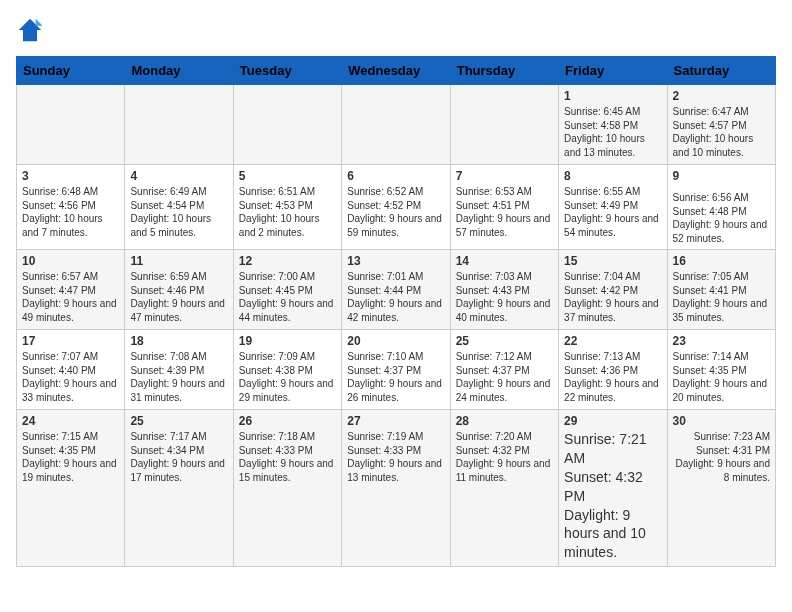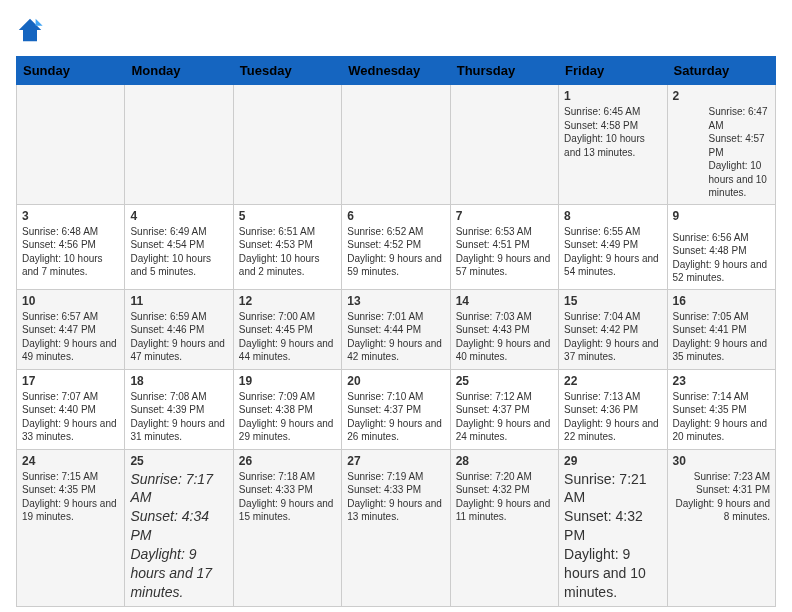--- a/index.html
+++ b/index.html
@@ -137,21 +137,21 @@
         <td class="empty-cell" style="background: rgb(245, 245, 245);"></td>
         <td class="empty-cell" style="background: rgb(245, 245, 245);"></td>
         <td style="background: rgb(245, 245, 245);">
           <span class="day-num">1</span>
           <div style="white-space: pre-line; font-size: 10px; line-height: 1.35;">Sunrise: 6:45 AM
 Sunset: 4:58 PM
 Daylight: 10 hours and 13 minutes.</div>
         </td>
         <td style="background: rgb(245, 245, 245);">
           <span class="day-num">2</span>
-          <div style="white-space: pre-line; font-size: 10px; line-height: 1.35; margin-left: 36px;">Sunrise: 6:47 AM
+          <div style="white-space: pre-line; font-size: 10px; line-height: 1.35;">Sunrise: 6:47 AM
 Sunset: 4:57 PM
 Daylight: 10 hours and 10 minutes.</div>
         </td>
       </tr>
       <tr>
         <td style="background: rgb(255, 255, 255);">
           <span class="day-num">3</span>
           <div style="white-space: pre-line; font-size: 10px; line-height: 1.35;">Sunrise: 6:48 AM
 Sunset: 4:56 PM
 Daylight: 10 hours and 7 minutes.</div>
@@ -283,21 +283,21 @@
       </tr>
       <tr>
         <td style="background: rgb(245, 245, 245);">
           <span class="day-num">24</span>
           <div style="white-space: pre-line; font-size: 10px; line-height: 1.35;">Sunrise: 7:15 AM
 Sunset: 4:35 PM
 Daylight: 9 hours and 19 minutes.</div>
         </td>
         <td style="background: rgb(245, 245, 245);">
           <span class="day-num">25</span>
-          <div style="white-space: pre-line; font-size: 14px; line-height: 1.35; font-style: italic;">Sunrise: 7:17 AM
+          <div style="white-space: pre-line; font-size: 10px; line-height: 1.35;">Sunrise: 7:17 AM
 Sunset: 4:34 PM
 Daylight: 9 hours and 17 minutes.</div>
         </td>
         <td style="background: rgb(245, 245, 245);">
           <span class="day-num">26</span>
           <div style="white-space: pre-line; font-size: 10px; line-height: 1.35;">Sunrise: 7:18 AM
 Sunset: 4:33 PM
 Daylight: 9 hours and 15 minutes.</div>
         </td>
         <td style="background: rgb(245, 245, 245);">

